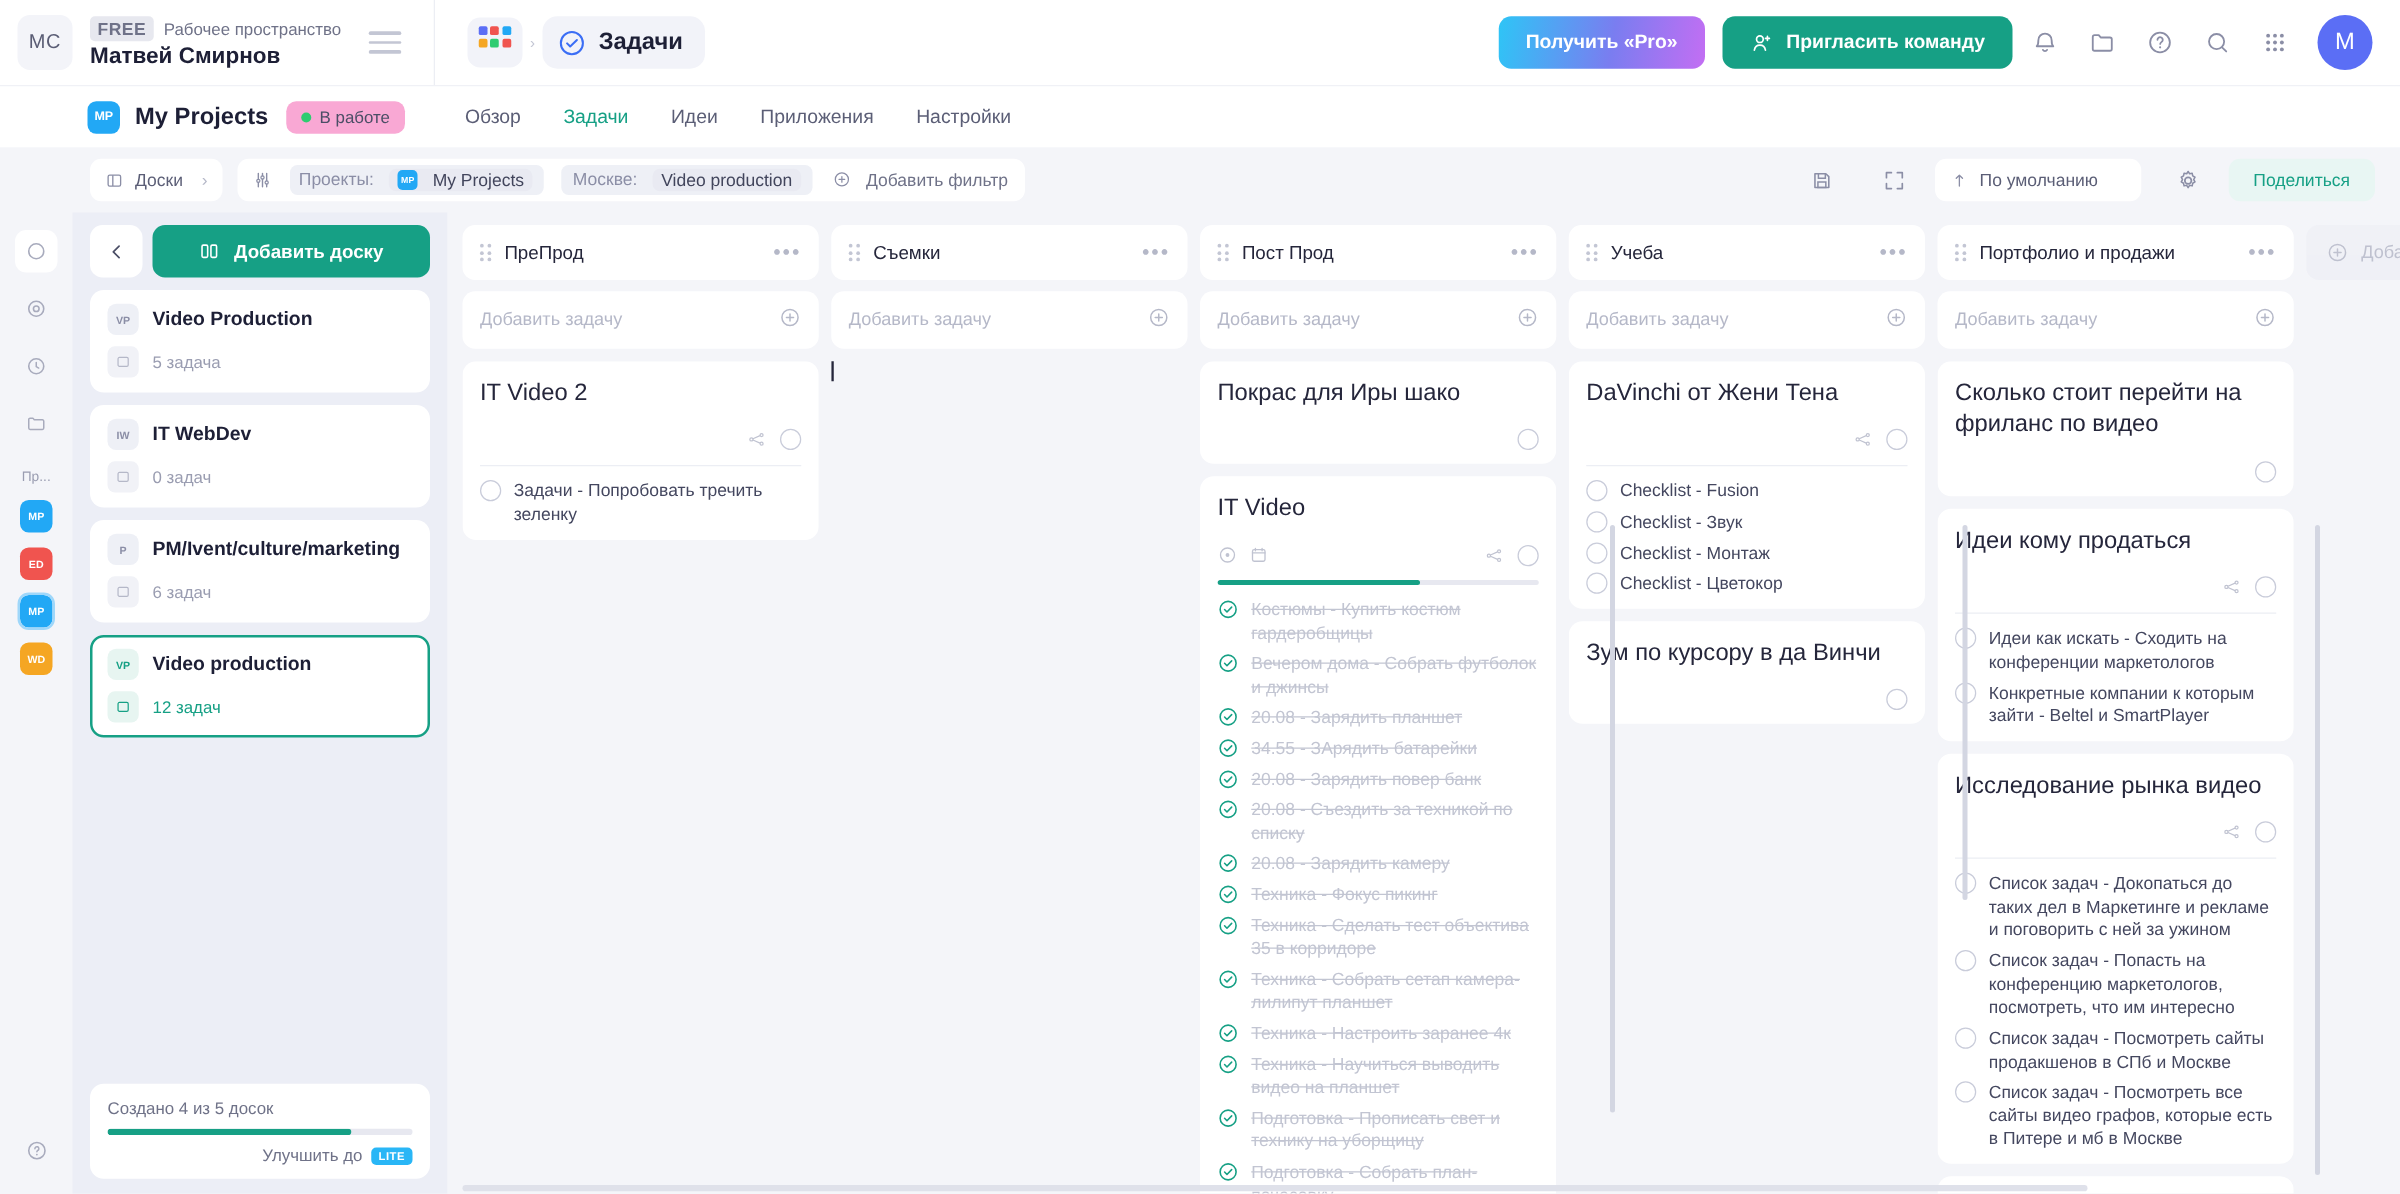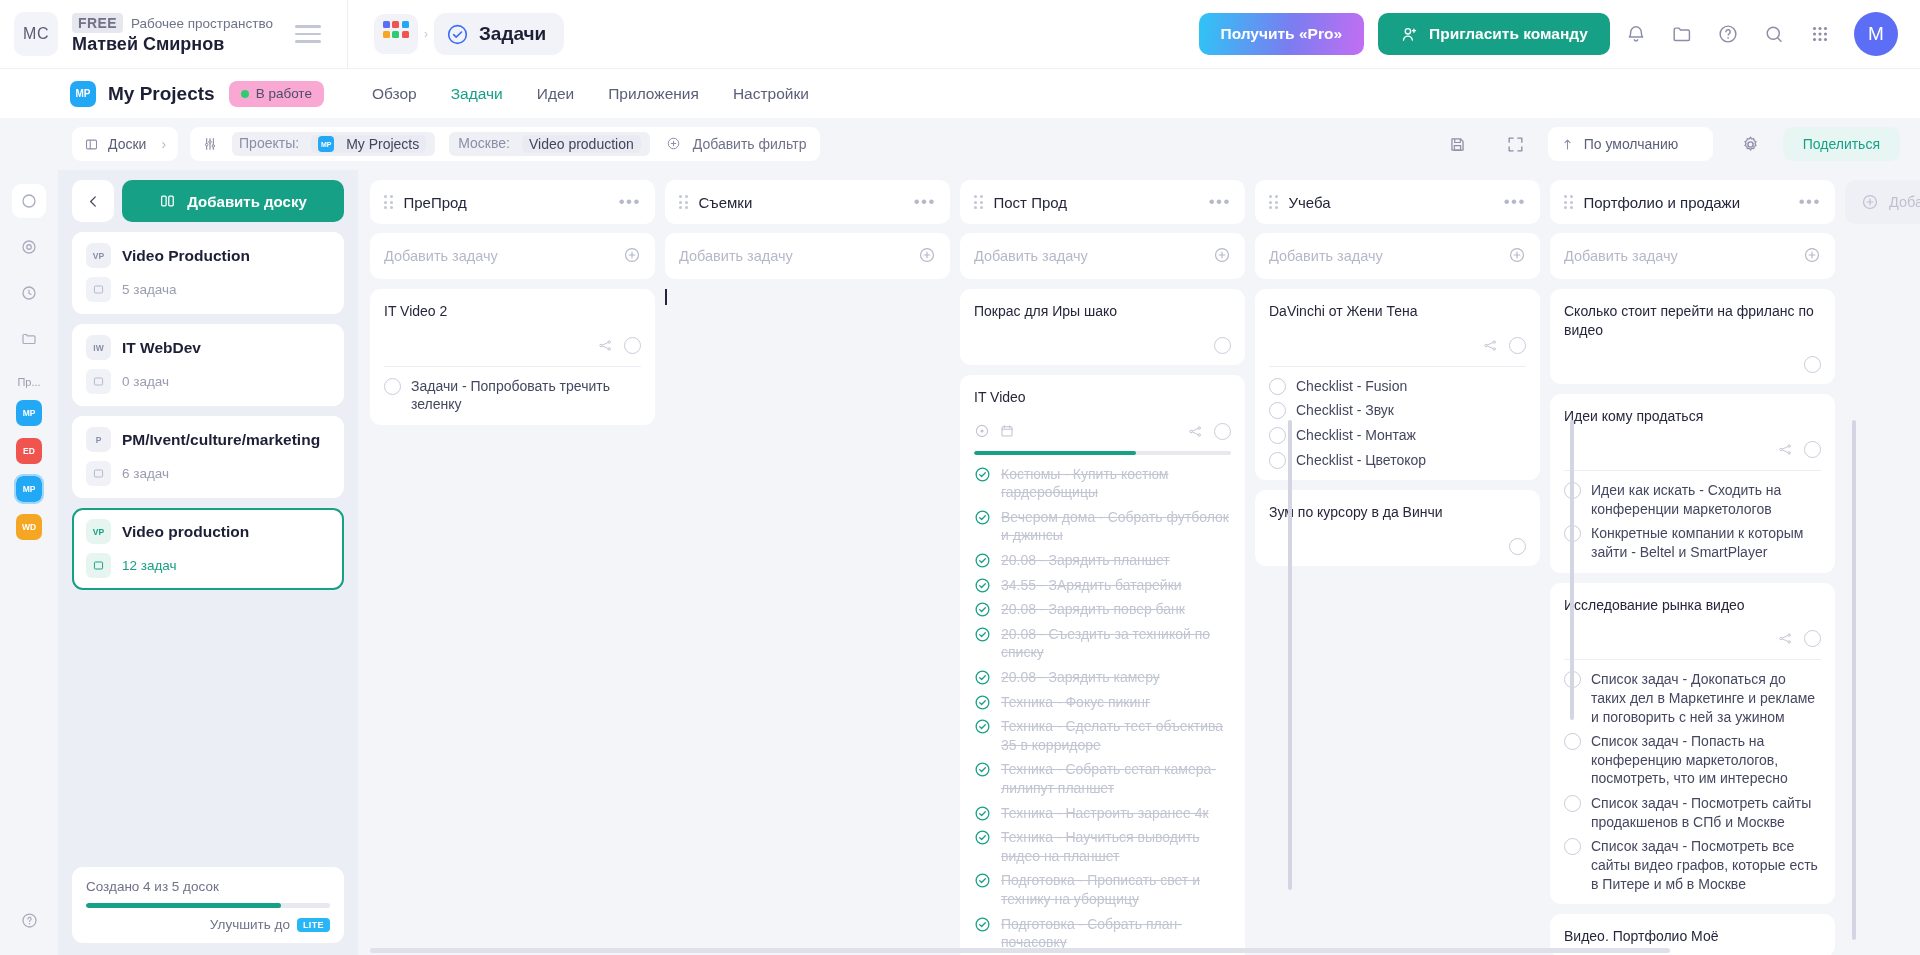--- a/index.html
+++ b/index.html
@@ -106,21 +106,21 @@
   .col-head { height:44px; background:#fff; border-radius:10px; display:flex; align-items:center; padding:0 14px; gap:11px; }
   .drag { display:grid; grid-template-columns:repeat(2,3px); grid-template-rows:repeat(3,3px); gap:2.5px; }
   .drag i { width:3px; height:3px; border-radius:50%; background:#c3c6d4; display:block;}
   .col-title { font-size:15px; color:#25263b; flex:1; }
   .dots { color:#b5b8c8; font-size:17px; letter-spacing:1.5px; cursor:pointer; }
   .add-task { height:46px; background:#fff; border-radius:10px; margin-top:9px; display:flex; align-items:center;
       padding:0 14px; justify-content:space-between; cursor:text; }
   .add-task span { color:#b5b8c8; font-size:14.5px; }
   .col-scroll { margin-top:10px; overflow:hidden; display:flex; flex-direction:column; gap:10px; min-height:0; flex:1;}
   .card { background:#fff; border-radius:11px; padding:13px 14px 11px 14px; cursor:pointer; }
-  .card-title { font-size:14px; color:#25263b; line-height:1.34; }
+  .card-title { font-size:19px; color:#25263b; line-height:1.34; }
   .card-meta { display:flex; align-items:center; margin-top:16px; gap:10px; }
   .meta-left { display:flex; align-items:center; gap:9px; color:#b5b8c8; }
   .meta-right { margin-left:auto; display:flex; align-items:center; gap:11px; color:#b5b8c8; }
   .circle-o { width:17px; height:17px; border-radius:50%; border:1.6px solid #c9ccda; display:block; }
   .prog-track { height:4px; background:#e7e8f0; border-radius:3px; margin-top:11px; overflow:hidden;}
   .prog-fill { height:4px; background:#16a085; border-radius:3px; }
   .cl-sep { height:1px; background:#eceef4; margin-top:12px; }
   .cl { margin-top:10px; display:flex; flex-direction:column; gap:6px; }
   .cl-item { display:flex; gap:10px; align-items:flex-start; font-size:14px; line-height:1.33; cursor:pointer;}
   .cl-item .txt { color:#44475f; padding-top:0px; }

